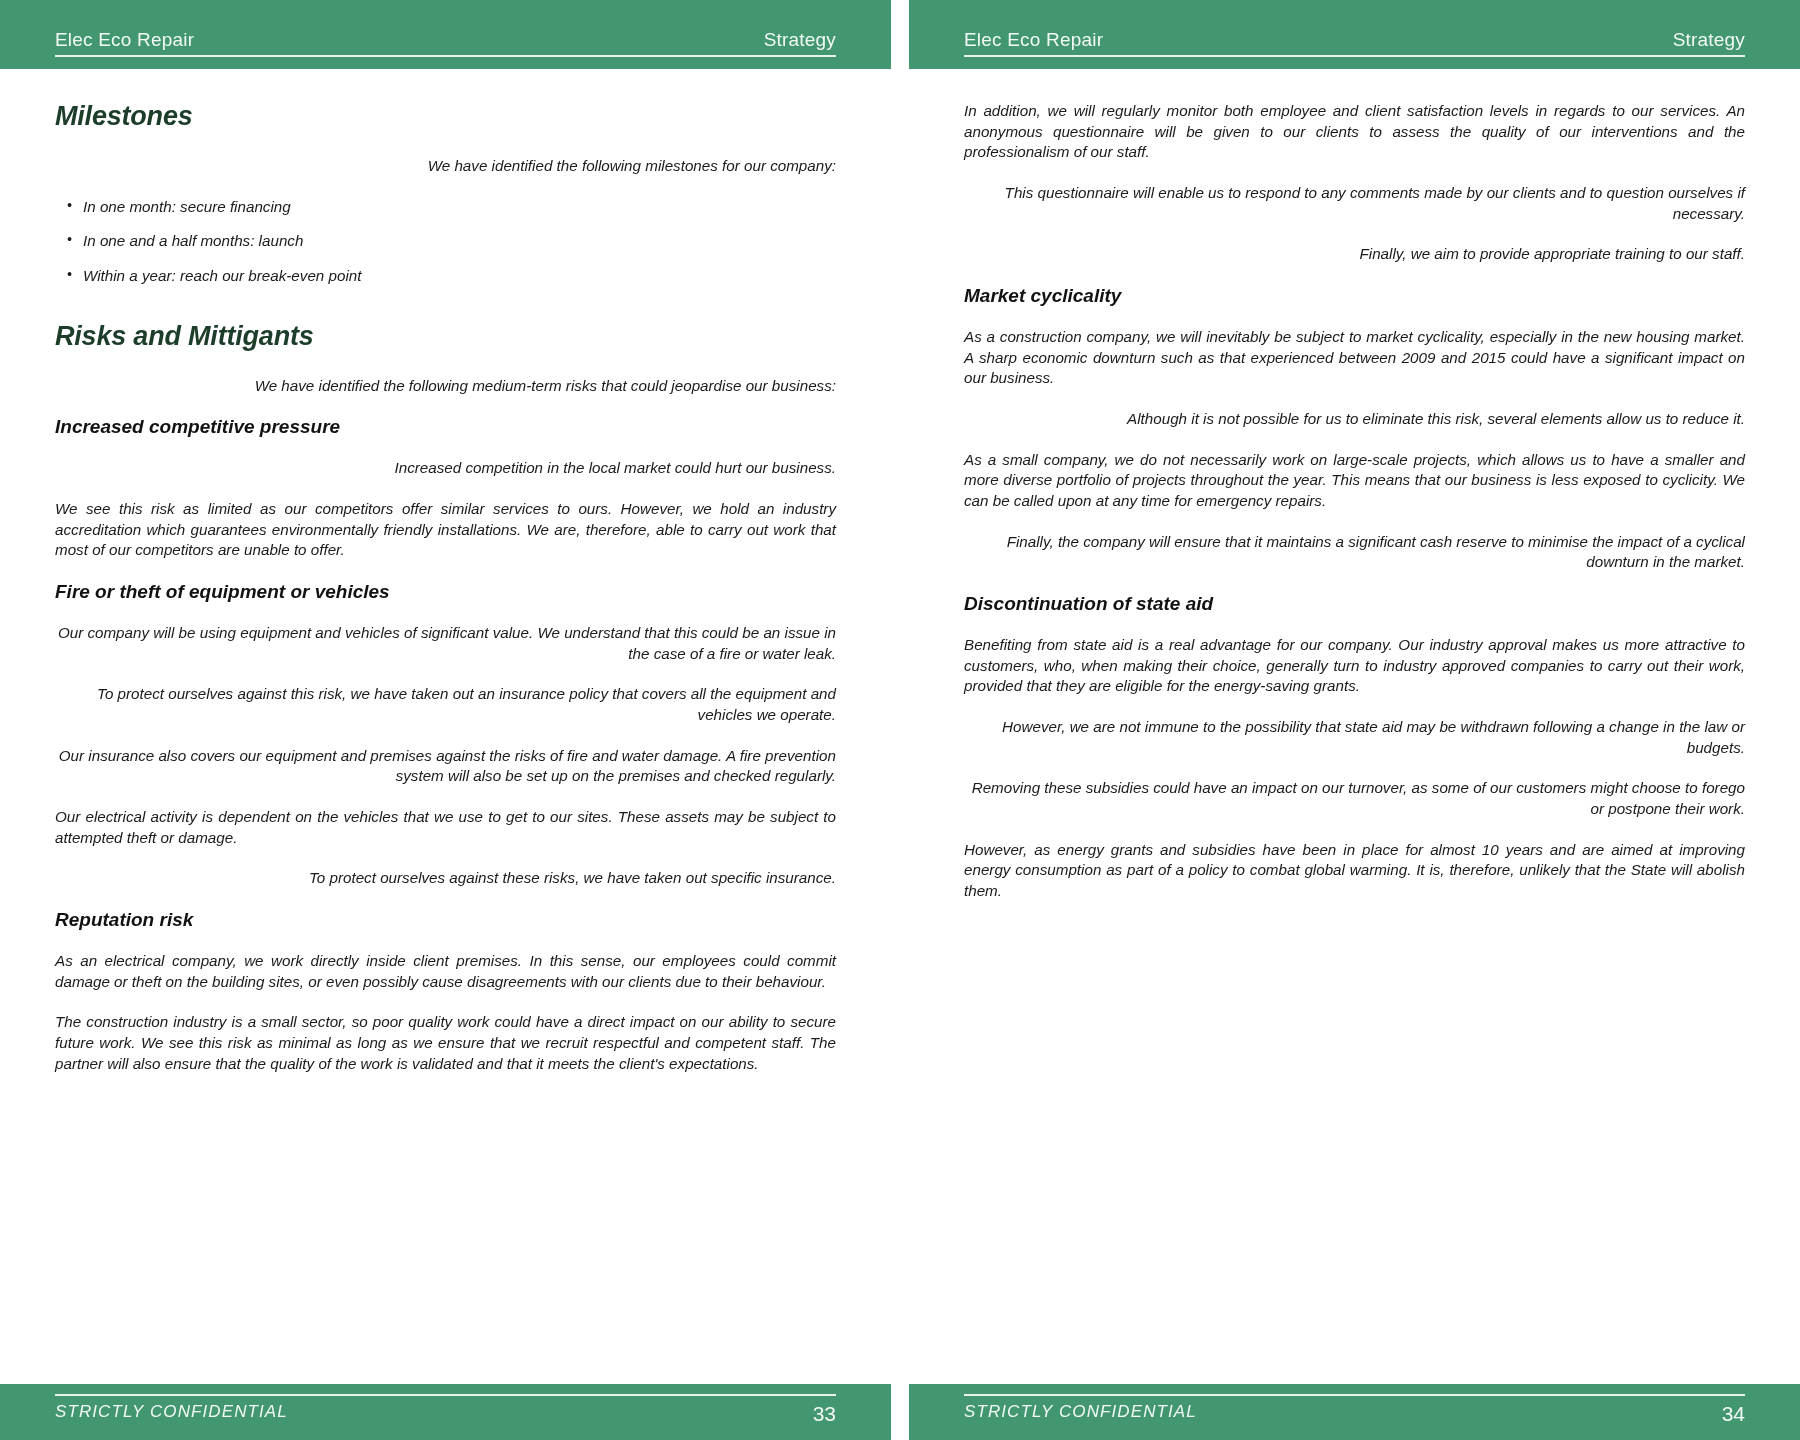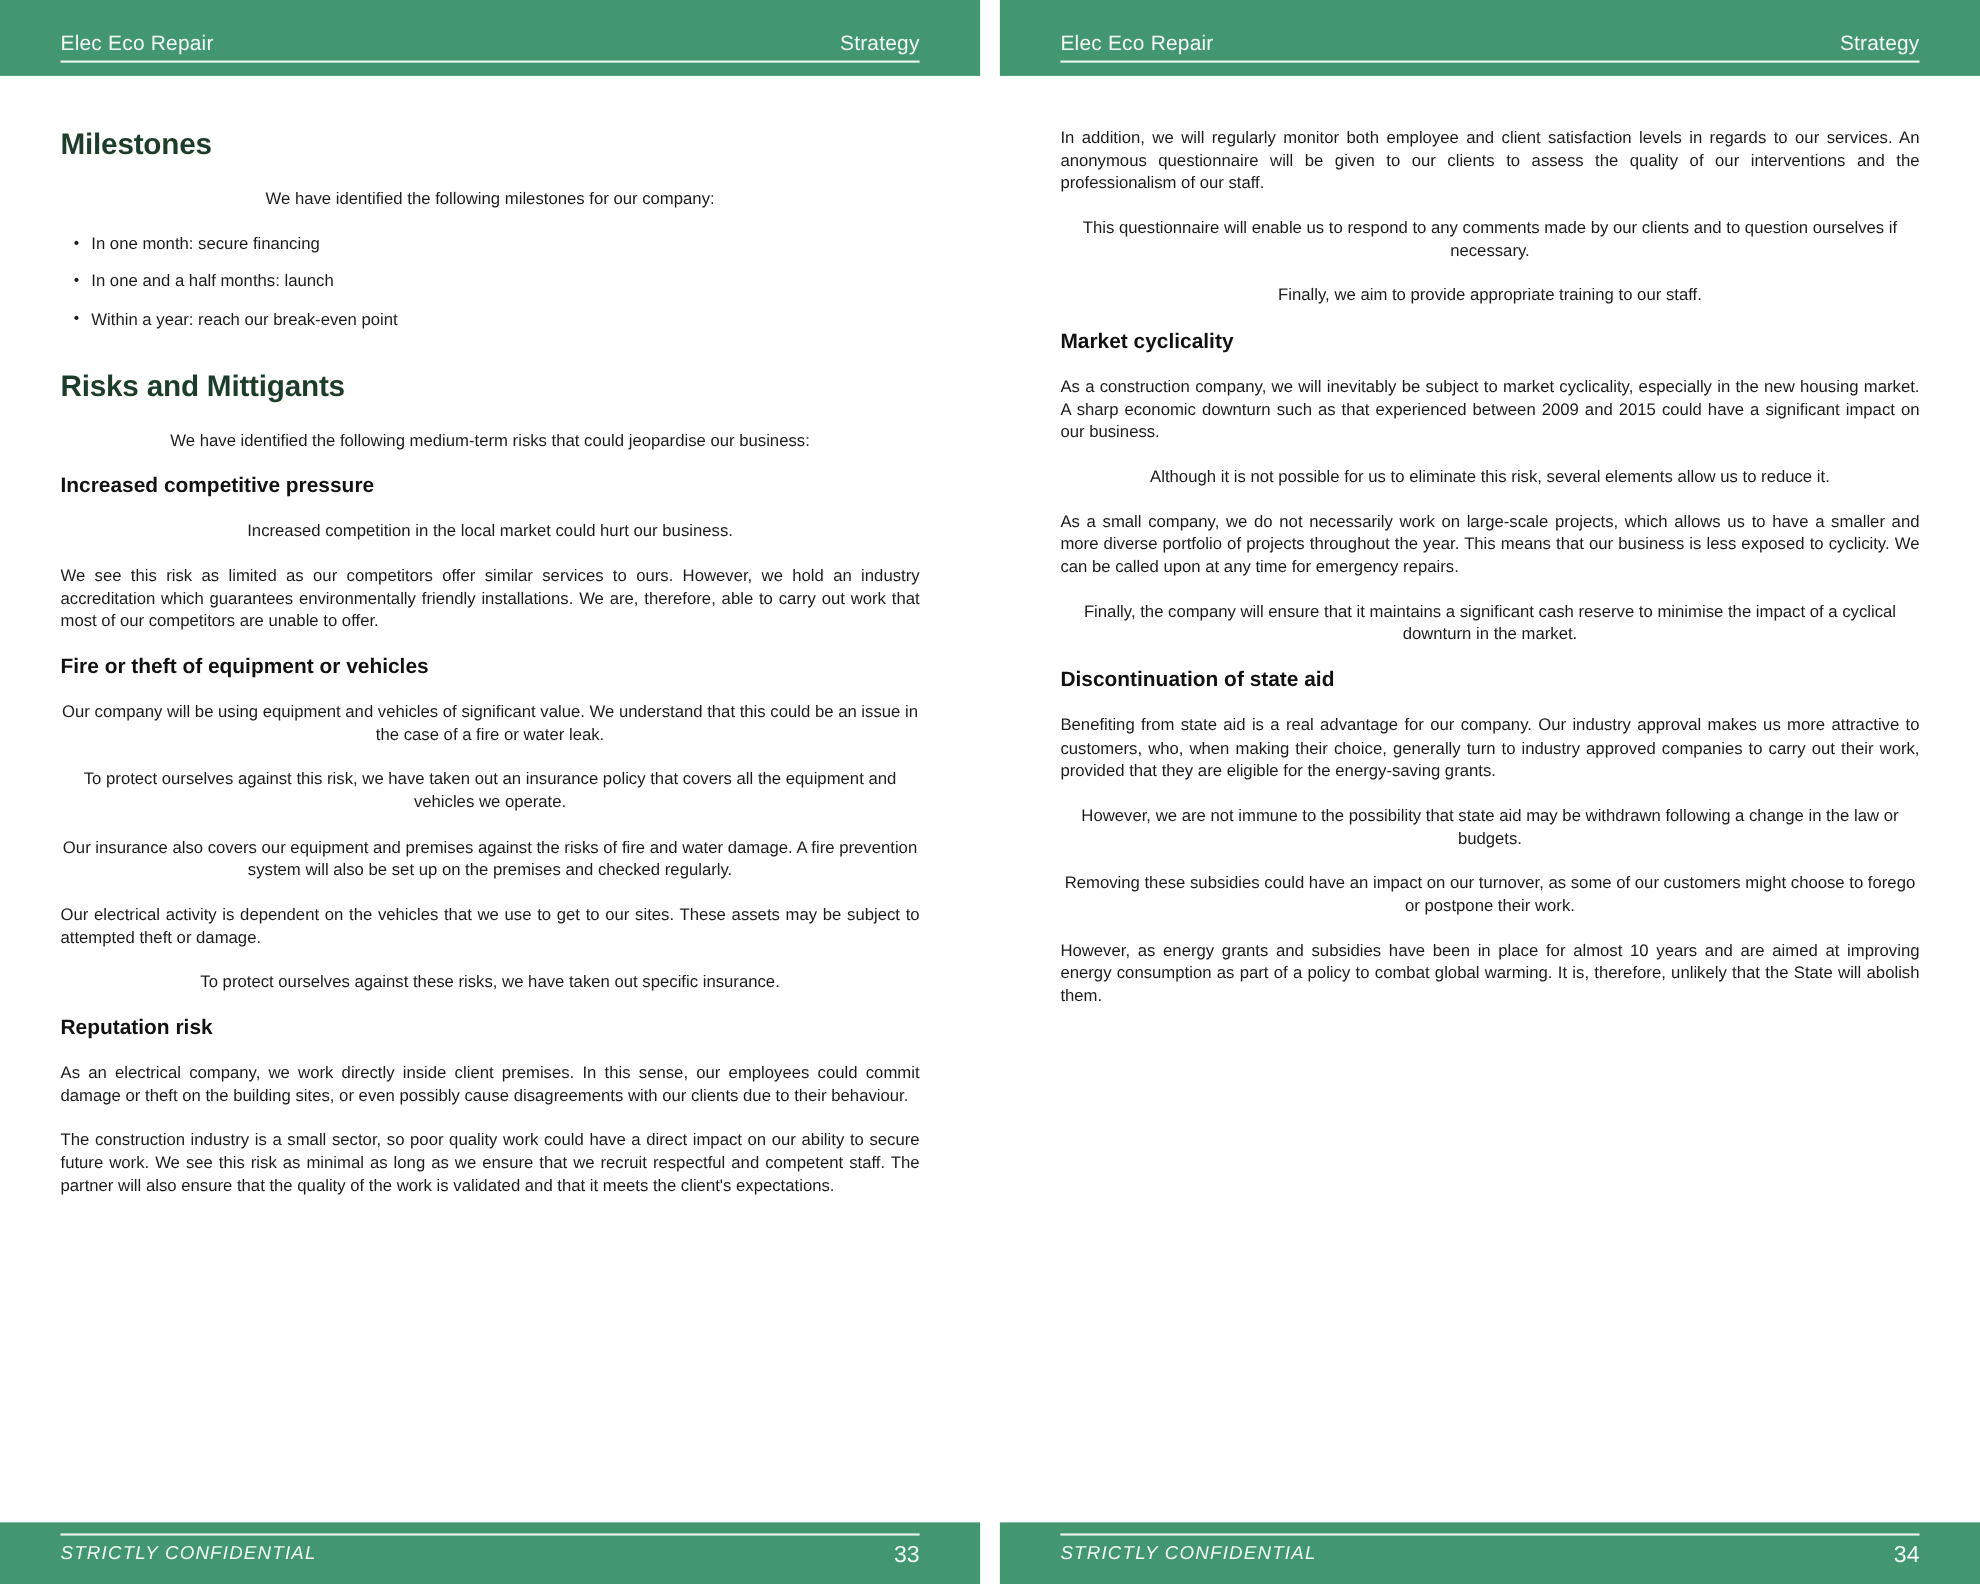--- a/index.html
+++ b/index.html
@@ -49,41 +49,42 @@
   .header-left, .header-right {
     color: #f2faf6;
     font-size: 19px;
     letter-spacing: 0.2px;
     line-height: 1.1;
   }
 
   
   .page-body {
     flex: 1 1 auto;
-    padding: 47px 55px 0 55px;
+    padding: 32px 55px 0 55px;
     overflow: hidden;
+    font-style: italic;
   }
 
   h1.section-title {
     color: #1d3d2b;
     font-size: 27px;
     font-weight: bold;
     letter-spacing: -0.2px;
     margin-bottom: 24px;
   }
   h1.section-title.spaced-top { margin-top: 34px; }
 
   p.body-text {
     font-size: 15.2px;
     line-height: 1.36;
     color: #1b1b1b;
     margin-bottom: 20px;
     text-align: justify;
   }
-  p.body-text.left { text-align: center; }
+  p.body-text.left { text-align: right; }
 
   h3.sub-head {
     font-size: 19px;
     font-weight: bold;
     color: #121212;
     margin-bottom: 20px;
     margin-top: 10px;
   }
 
   ul.bullets {

